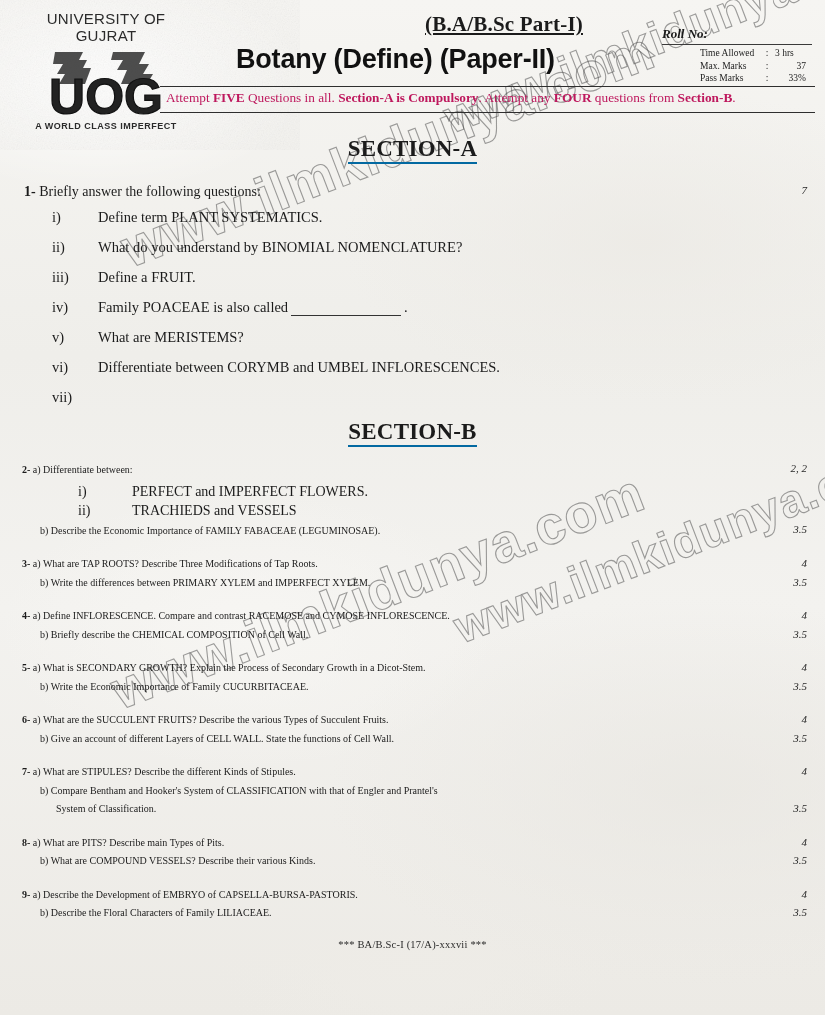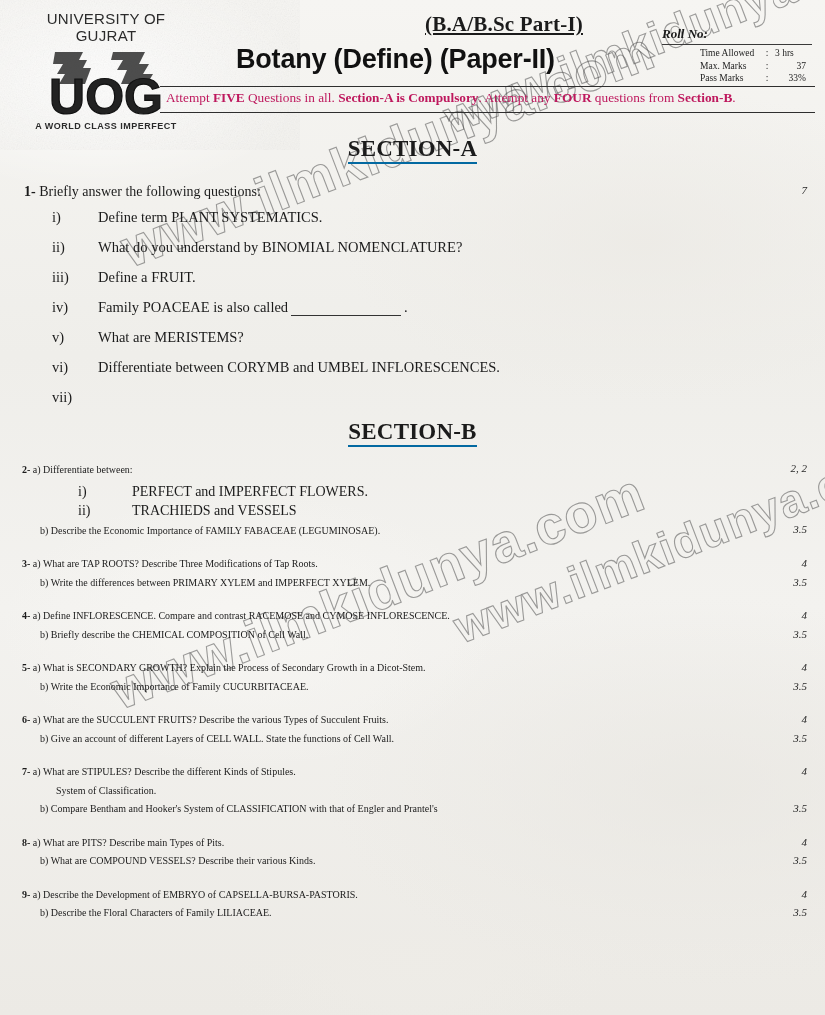--- a/index.html
+++ b/index.html
@@ -467,22 +467,22 @@
 
       <div class="qblock">
         <div class="q-row">
           <div class="qline">
             <span class="qnum">7-</span>
             <span>a) What are STIPULES? Describe the different Kinds of Stipules.</span>
           </div>
           <span class="marks" style="top:2px;">4</span>
         </div>
         <div class="q-row">
+          <div class="qline part-b">b) Compare Bentham and Hooker's System of CLASSIFICATION with that of Engler and Prantel's</div>
           <div class="qline cont">System of Classification.</div>
-          <div class="qline part-b">b) Compare Bentham and Hooker's System of CLASSIFICATION with that of Engler and Prantel's</div>
           <span class="marks" style="top:20px;">3.5</span>
         </div>
       </div>
 
       <div class="qblock">
         <div class="q-row">
           <div class="qline">
             <span class="qnum">8-</span>
             <span>a) What are PITS? Describe main Types of Pits.</span>
           </div>
@@ -503,14 +503,15 @@
           <span class="marks" style="top:2px;">4</span>
         </div>
         <div class="q-row">
           <div class="qline part-b">b) Describe the Floral Characters of Family LILIACEAE.</div>
           <span class="marks" style="top:2px;">3.5</span>
         </div>
       </div>
 
     </div>
 
+    <div class="footer">*** BA/B.Sc-I (17/A)-xxxvii ***</div>
   </div>
 </div>
 
 </body></html>

